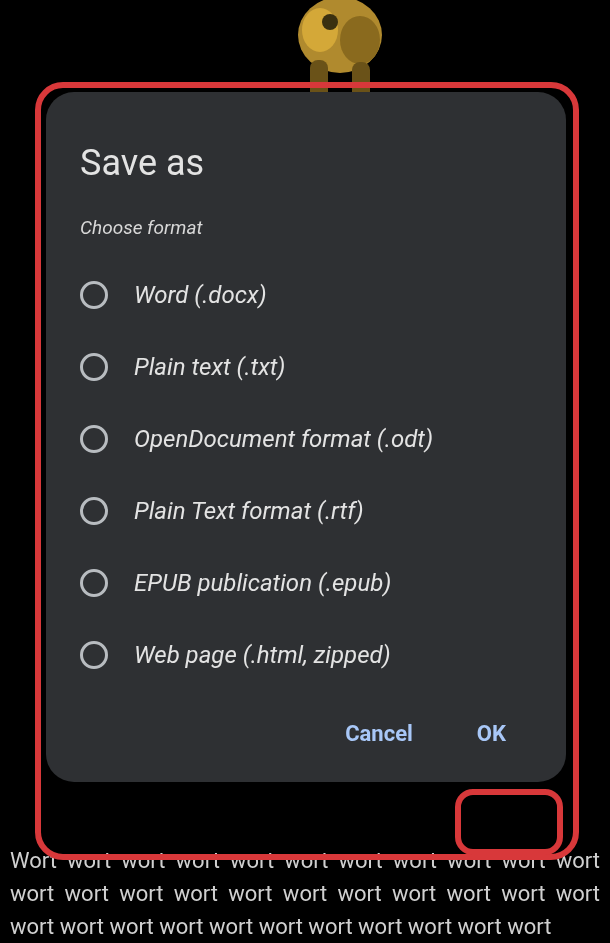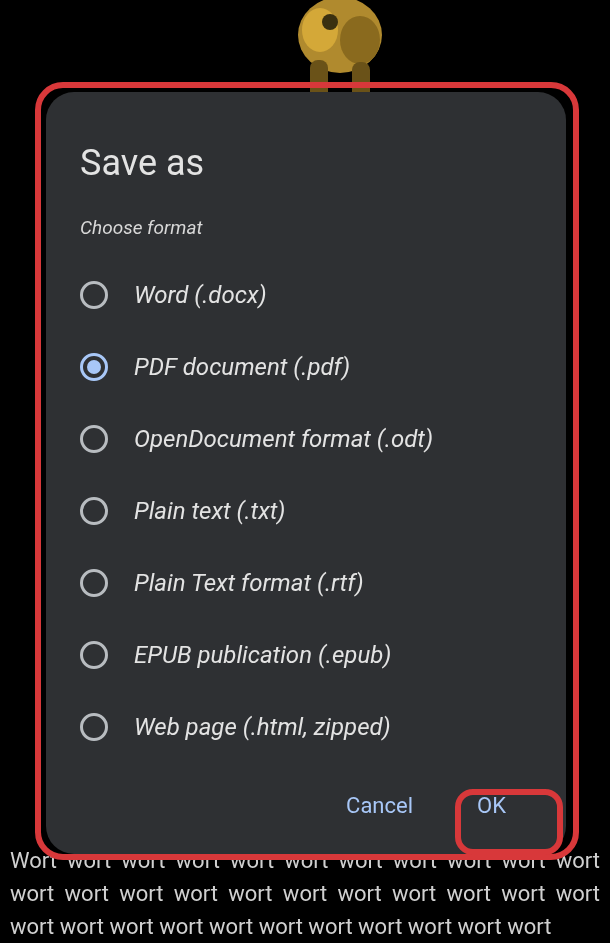--- a/index.html
+++ b/index.html
@@ -114,21 +114,21 @@
       display: flex;
       justify-content: flex-end;
       gap: 40px;
       padding: 22px 48px 10px 34px;
     }
     .dialog-btn {
       background: none;
       border: none;
       color: #a8c7f7;
       font-size: 22px;
-      font-weight: 400;
+      font-weight: 700;
       cursor: pointer;
       padding: 8px 12px;
       font-family: inherit;
     }
     
     .decor {
       position: absolute;
       top: -10px;
       left: 260px;
       width: 160px;
@@ -155,33 +155,29 @@
 <div class="dialog">
   <div class="dialog-title">Save as</div>
   <div class="dialog-subtitle">Choose format</div>
   <div class="option-list">
 
     <div class="option">
       <span class="radio"></span>
       <span class="option-label">Word (.docx)</span>
     </div>
 
+
     <div class="option">
-      <span class="radio selected"></span>
-      <span class="option-label">PDF document (.pdf)</span>
+      <span class="radio"></span>
+      <span class="option-label">Plain text (.txt)</span>
     </div>
 
     <div class="option">
       <span class="radio"></span>
       <span class="option-label">OpenDocument format (.odt)</span>
-    </div>
-
-    <div class="option">
-      <span class="radio"></span>
-      <span class="option-label">Plain text (.txt)</span>
     </div>
 
     <div class="option">
       <span class="radio"></span>
       <span class="option-label">Plain Text format (.rtf)</span>
     </div>
 
     <div class="option">
       <span class="radio"></span>
       <span class="option-label">EPUB publication (.epub)</span>

